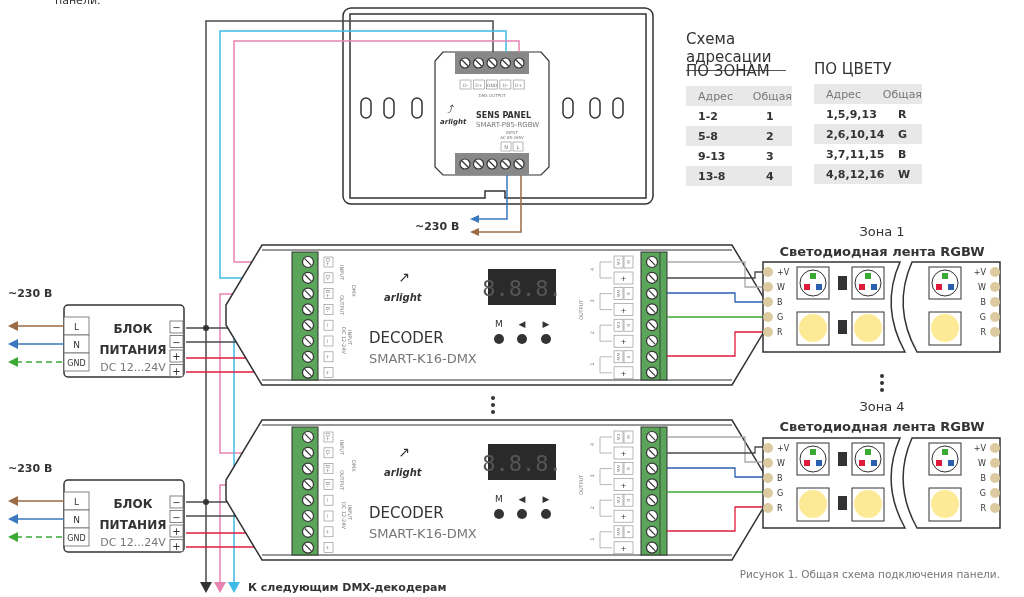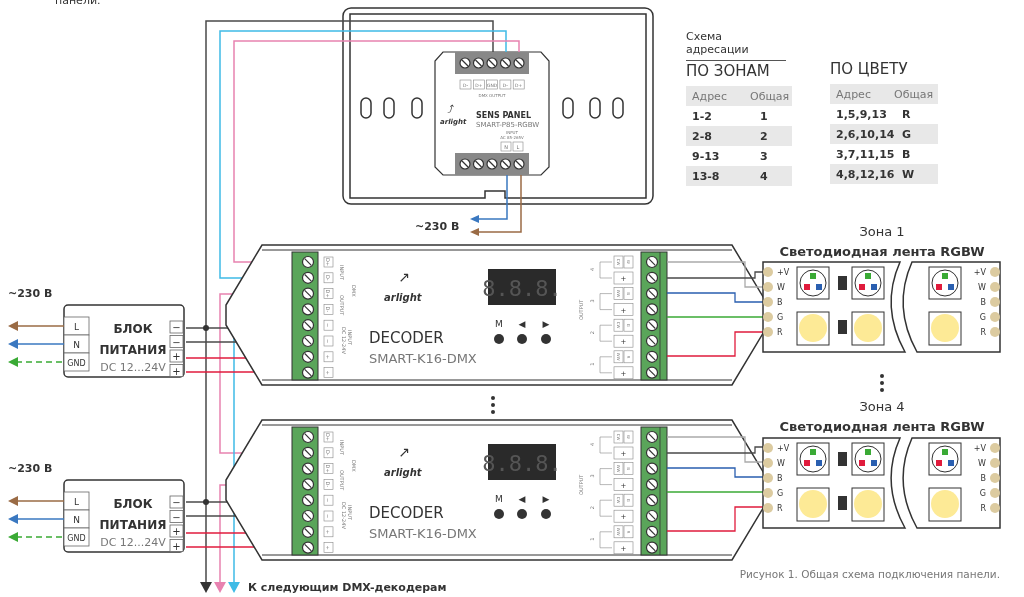--- a/index.html
+++ b/index.html
@@ -2,27 +2,27 @@
 <html><head>
 <meta charset="utf-8">
 <style>
   html,body{margin:0;padding:0;background:#fff;}
   body{width:1024px;height:597px;overflow:hidden;position:relative;font-family:"DejaVu Sans",sans-serif;}
   svg{position:absolute;left:0;top:0;}
   .t{font-family:"DejaVu Sans",sans-serif;fill:#333;}
   .tb{font-family:"DejaVu Sans",sans-serif;fill:#333;font-weight:bold;}
   .tg{font-family:"DejaVu Sans",sans-serif;fill:#777;}
   .addr{position:absolute;font-family:"DejaVu Sans",sans-serif;color:#333;}
-  .addr .title{position:absolute;left:16px;top:30px;font-size:11px;padding-bottom:4px;border-bottom:1.5px solid #555;width:100px;}
+  .addr .title{position:absolute;left:16px;top:30px;font-size:15px;padding-bottom:4px;border-bottom:1.5px solid #555;width:100px;}
   .tbl{position:absolute;font-size:11px;}
   .tbl .cap{font-size:15px;margin-bottom:6px;}
   .tbl .row{display:flex;height:20px;align-items:center;}
   .tbl .row.hdr{background:#e8e8e8;color:#777;}
   .tbl .row.alt{background:#e8e8e8;}
-  .tbl .row span{display:inline-block;padding-left:6px;font-weight:bold;}
+  .tbl .row span{display:inline-block;padding-left:12px;font-weight:bold;}
   .tbl .row.hdr span{font-weight:normal;}
 </style>
 </head>
 <body>
 
 <svg id="diagram" width="1024" height="597" viewBox="0 0 1024 597" xmlns="http://www.w3.org/2000/svg">
   <defs>
     <marker id="arrBlack" markerWidth="8" markerHeight="8" refX="4" refY="6" orient="auto">
         <path d="M0,0 L8,0 L4,8 z" fill="#333"></path>
       </marker>
@@ -625,33 +625,33 @@
     <div class="cap">ПО ЗОНАМ</div>
     <div class="row hdr">
         <span style="width:52px">Адрес</span>
         <span>Общая</span>
       </div>
     <div class="row">
         <span style="width:52px">1-2</span>
         <span style="padding-left:16px">1</span>
       </div>
     <div class="row alt">
-        <span style="width:52px">2-8</span>
+        <span style="width:52px">5-8</span>
         <span style="padding-left:16px">2</span>
       </div>
     <div class="row">
         <span style="width:52px">9-13</span>
         <span style="padding-left:16px">3</span>
       </div>
     <div class="row alt">
         <span style="width:52px">13-8</span>
         <span style="padding-left:16px">4</span>
       </div>
   </div>
-  <div class="tbl" style="left:160px;top:60px;width:108px;">
+  <div class="tbl" style="left:144px;top:60px;width:108px;">
     <div class="cap">ПО ЦВЕТУ</div>
     <div class="row hdr">
         <span style="width:52px">Адрес</span>
         <span>Общая</span>
       </div>
     <div class="row">
         <span style="width:60px">1,5,9,13</span>
         <span>R</span>
       </div>
     <div class="row alt">

